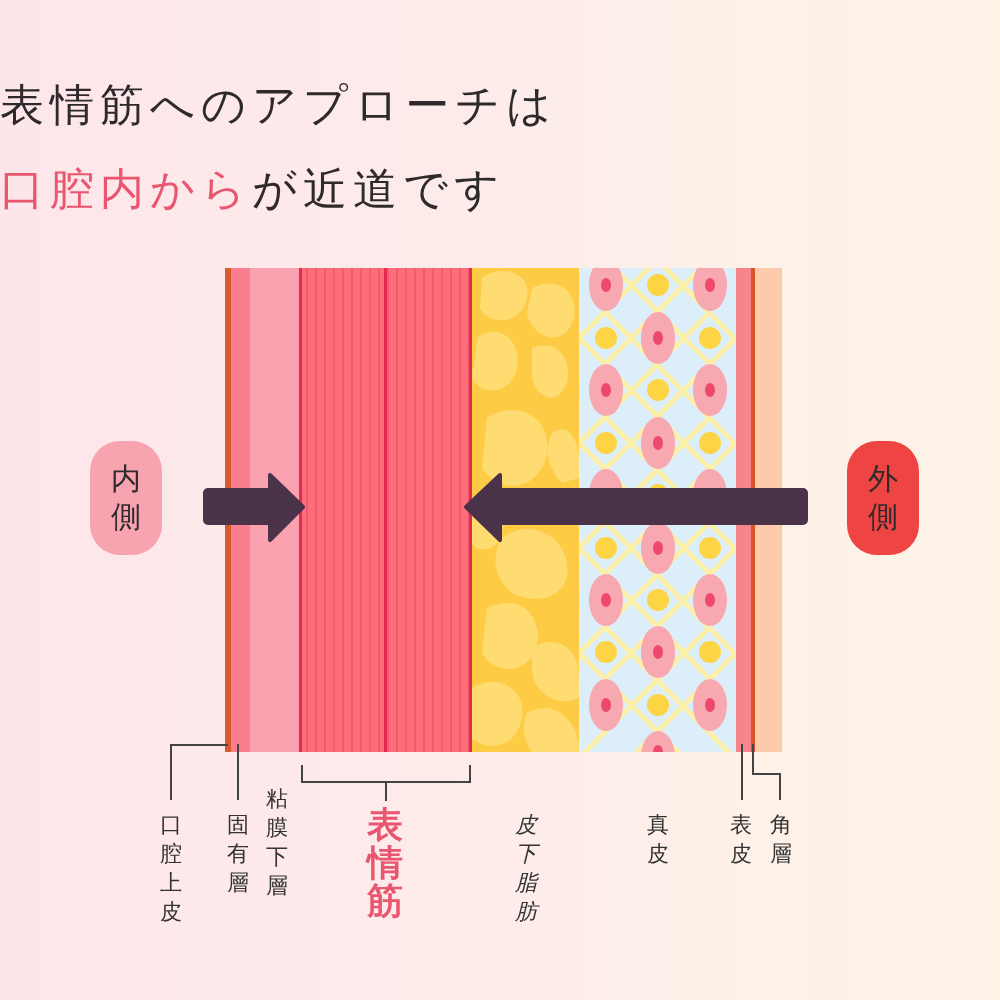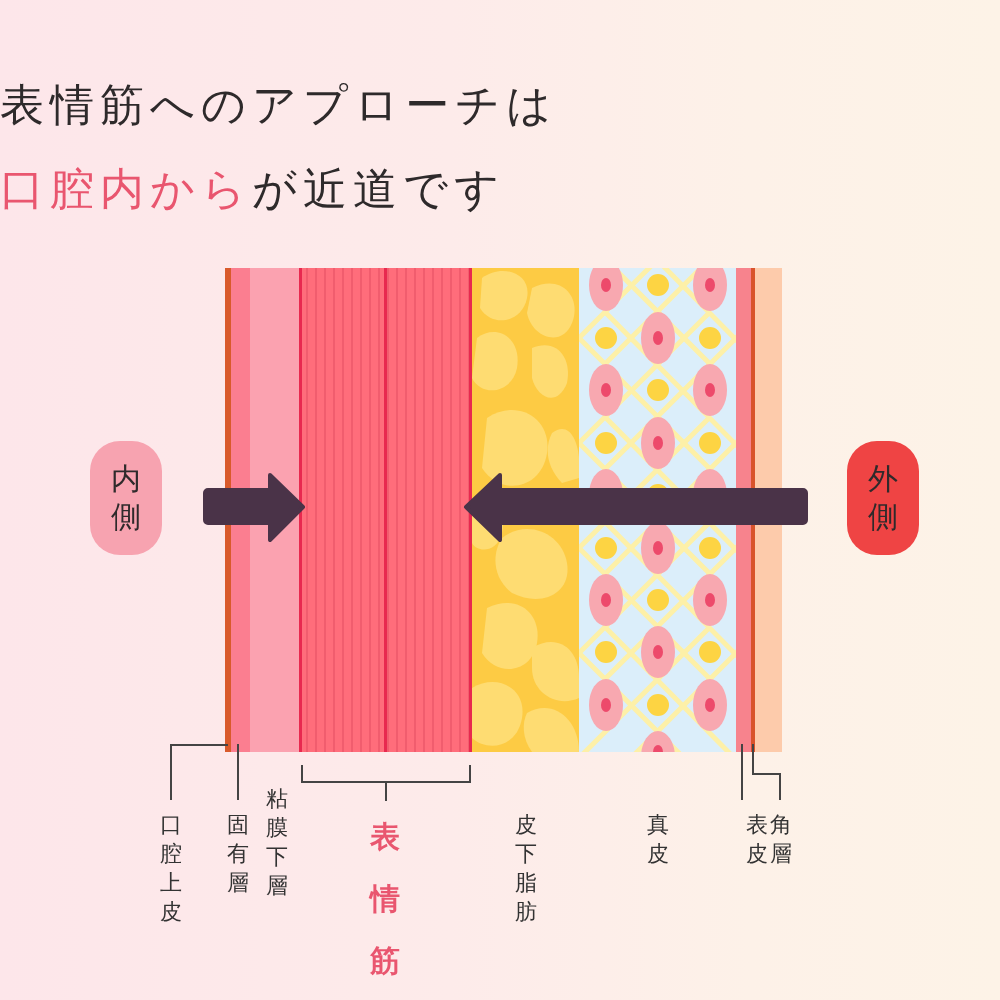--- a/index.html
+++ b/index.html
@@ -10,21 +10,21 @@
   .title1{top:76px;}
   .title2{top:160px;}
   .title2 .hl{color:#e9566f;}
   .diagram{position:absolute;left:0;top:0;width:1000px;height:1000px;}
   .layer{position:absolute;top:268px;height:484px;}
   .side-pill{position:absolute;width:72px;height:114px;border-radius:30px;display:flex;flex-direction:column;align-items:center;justify-content:center;
     font-family:"DejaVu Sans","Liberation Sans",sans-serif;font-size:30px;line-height:38px;color:#2f2a2b;}
   .pill-in{left:90px;top:441px;background:#f7a3b0;}
   .pill-out{left:847px;top:441px;background:#ef4444;}
   .label{position:absolute;font-family:"DejaVu Sans","Liberation Sans",sans-serif;font-size:22px;line-height:29px;color:#333;width:30px;text-align:center;word-break:break-all;}
-  .label-main{font-size:30px;line-height:62px;color:#e9566f;width:46px;font-weight:bold;}
+  .label-main{font-size:36px;line-height:38px;color:#e9566f;width:46px;font-weight:bold;}
   .line{position:absolute;background:#444;}
 </style>
 </head>
 <body>
 
 <div class="title title1">表情筋へのアプローチは</div>
 <div class="title title2"><span class="hl">口腔内から</span><span>が近道です</span></div>
 
 <div class="diagram">
 
@@ -156,16 +156,16 @@
     <span style="width:34px;text-align:center;word-break:break-all;">内側</span>
   </div>
 <div class="side-pill pill-out">
     <span style="width:34px;text-align:center;word-break:break-all;">外側</span>
   </div>
 
 <div class="label" style="left:156px;top:810px;">口腔上皮</div>
 <div class="label" style="left:223px;top:810px;">固有層</div>
 <div class="label" style="left:262px;top:784px;">粘膜下層</div>
 <div class="label label-main" style="left:362px;top:806px;">表情筋</div>
-<div class="label" style="left:511px;top:810px;">皮下脂肪</div>
+<div class="label" style="left:511px;top:810px;font-style:italic;">皮下脂肪</div>
 <div class="label" style="left:643px;top:810px;">真皮</div>
-<div class="label" style="left:726px;top:810px;margin-left:16px;">表皮</div>
+<div class="label" style="left:726px;top:810px;">表皮</div>
 <div class="label" style="left:766px;top:810px;">角層</div>
 
 </body></html>

